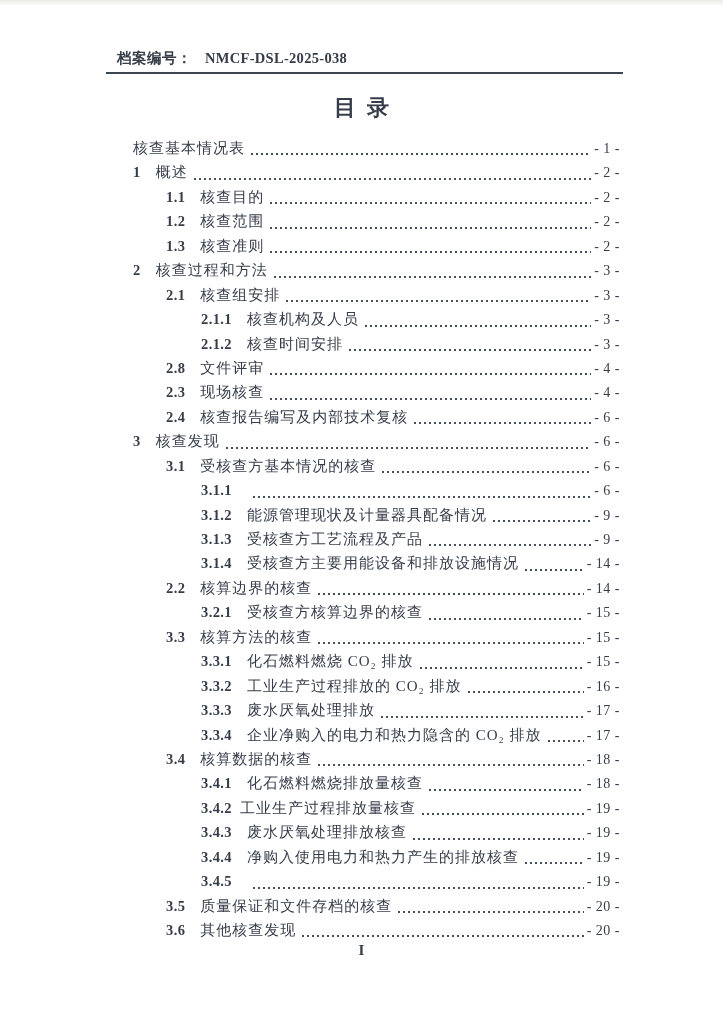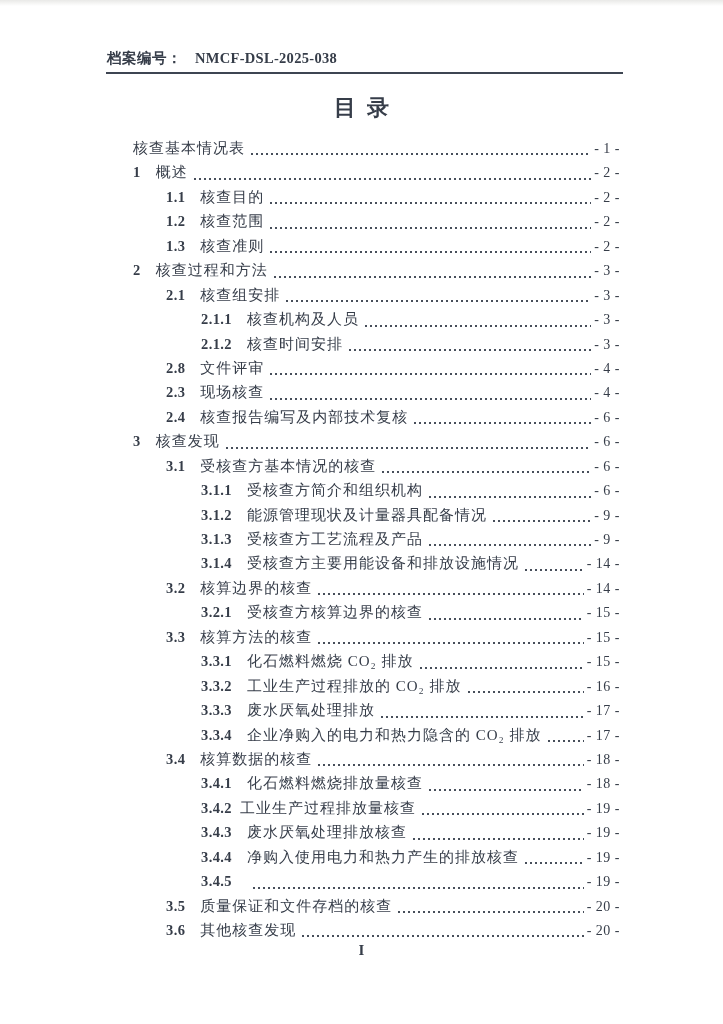--- a/index.html
+++ b/index.html
@@ -15,21 +15,21 @@
   .scan-edge {
     position: absolute; top: 0; left: 0; right: 0; height: 6px;
     background: linear-gradient(to bottom, #e9e9e7, rgba(255,255,255,0));
   }
   .hdr {
     position: absolute; top: 49px; left: 107px; right: 101px;
     display: flex; justify-content: space-between; align-items: baseline;
     font-size: 14.5px; font-weight: 600; letter-spacing: 1.2px;
     white-space: nowrap;
   }
-  .hdr-right { display: flex; align-items: baseline; gap: 13px; letter-spacing: 0.5px; }
+  .hdr-right { display: flex; align-items: baseline; gap: 13px; letter-spacing: 0.5px; margin-left: 10px; }
   .hdr-right .arch-no { font-weight: 700; letter-spacing: 0.3px; }
   .hdr-rule {
     position: absolute; top: 72px; left: 106px; right: 100px; height: 2px;
     background: #3e4552;
   }
   .doc-title {
     position: absolute; top: 93px; left: 0; right: 0;
     text-align: center;
     font-size: 22px; font-weight: 700;
     letter-spacing: 11px; text-indent: 11px;
@@ -165,21 +165,20 @@
     <span class="pg">- 6 -</span>
   </div>
     <div class="toc-row l1">
     <span class="num">3.1</span>
     <span class="txt">受核查方基本情况的核查</span>
     <span class="leader"></span>
     <span class="pg">- 6 -</span>
   </div>
     <div class="toc-row l2">
     <span class="num">3.1.1</span>
-    <span class="txt">受核查方简介和组织机构</span>
     <span class="leader"></span>
     <span class="pg">- 6 -</span>
   </div>
     <div class="toc-row l2">
     <span class="num">3.1.2</span>
     <span class="txt">能源管理现状及计量器具配备情况</span>
     <span class="leader"></span>
     <span class="pg">- 9 -</span>
   </div>
     <div class="toc-row l2">
@@ -188,21 +187,21 @@
     <span class="leader"></span>
     <span class="pg">- 9 -</span>
   </div>
     <div class="toc-row l2">
     <span class="num">3.1.4</span>
     <span class="txt">受核查方主要用能设备和排放设施情况</span>
     <span class="leader"></span>
     <span class="pg">- 14 -</span>
   </div>
     <div class="toc-row l1">
-    <span class="num">3.2</span>
+    <span class="num">2.2</span>
     <span class="txt">核算边界的核查</span>
     <span class="leader"></span>
     <span class="pg">- 14 -</span>
   </div>
     <div class="toc-row l2">
     <span class="num">3.2.1</span>
     <span class="txt">受核查方核算边界的核查</span>
     <span class="leader"></span>
     <span class="pg">- 15 -</span>
   </div>

